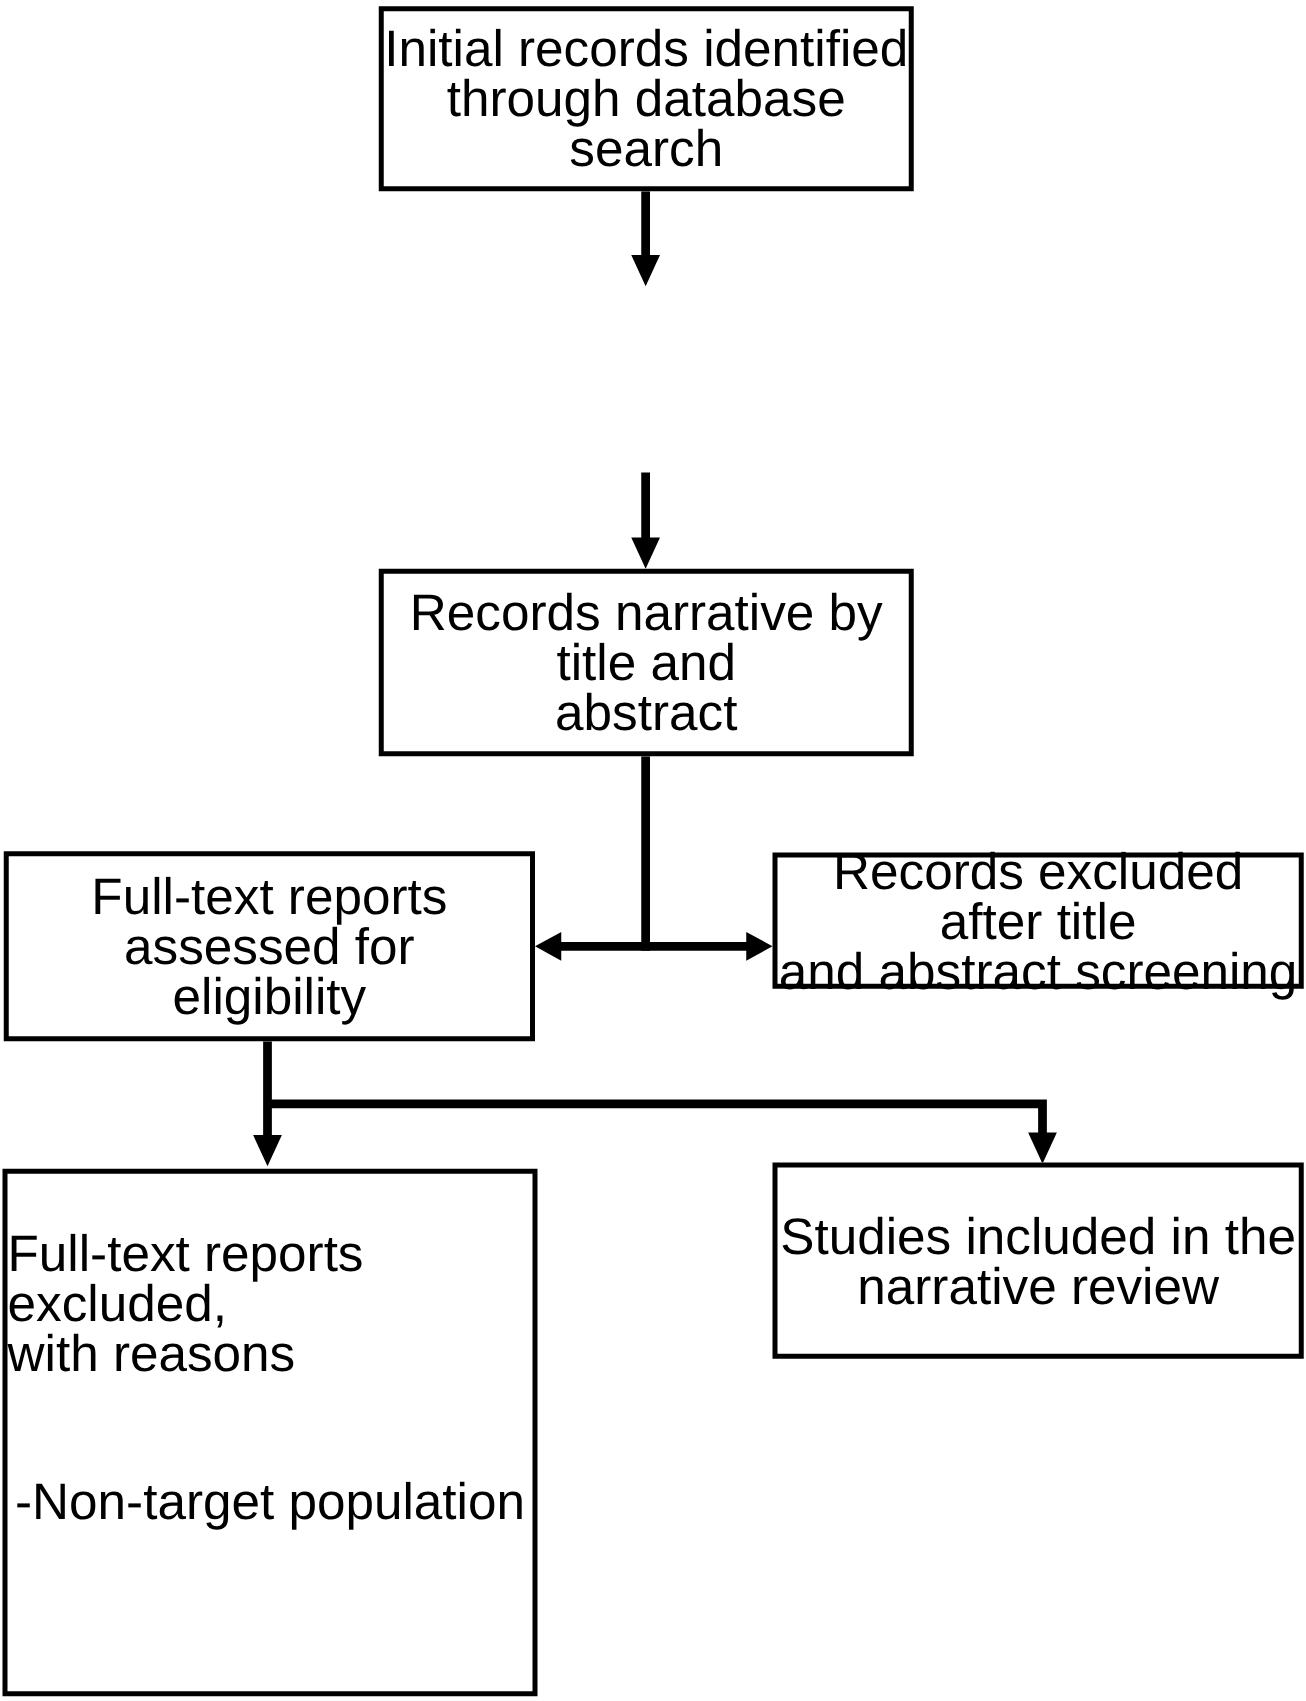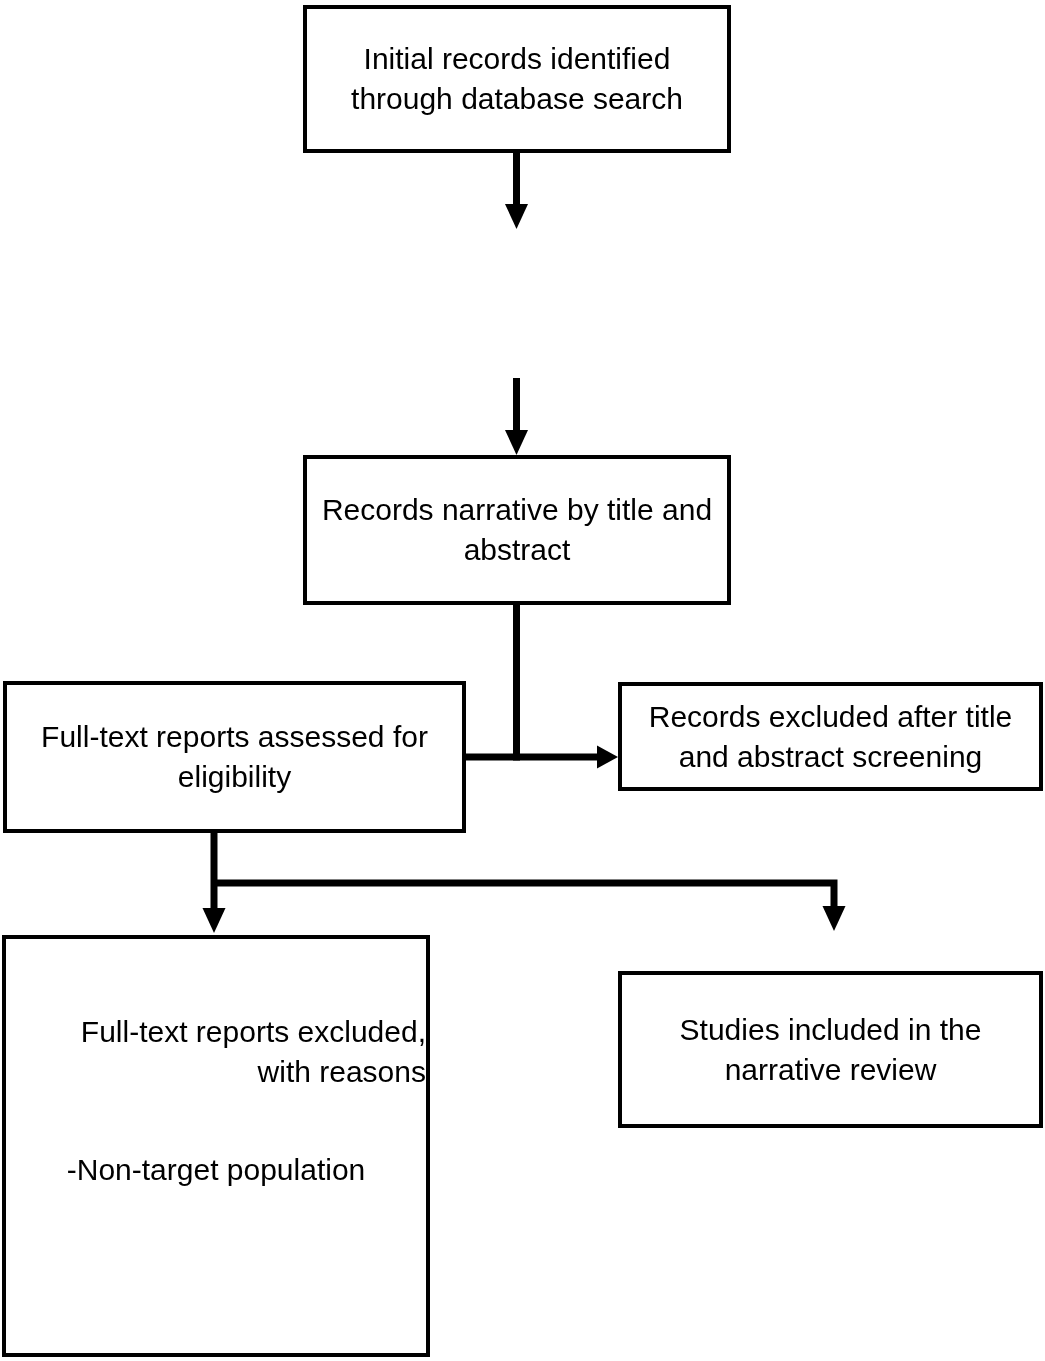--- a/index.html
+++ b/index.html
@@ -25,42 +25,41 @@
   }
   .flow-box {
     position: absolute;
     box-sizing: border-box;
     border: 4px solid #000000;
     background: #ffffff;
     display: flex;
     align-items: center;
     justify-content: center;
     text-align: center;
-    font-size: 30px;
+    font-size: 41px;
     line-height: 40px;
     white-space: pre-line;
   }
   #box-initial        { left: 303px; top: 5px;   width: 428px; height: 148px; }
   #box-dedup          { left: 303px; top: 229px; width: 428px; height: 149px; }
   #box-screened       { left: 303px; top: 455px; width: 428px; height: 150px; }
-  #box-fulltext       { left: 3px;   top: 681px; width: 463px; height: 152px; }
+  #box-fulltext       { left: 3px;   top: 681px; width: 425px; height: 152px; }
   #box-excluded-title { left: 618px; top: 682px; width: 425px; height: 109px; }
-  #box-included       { left: 618px; top: 930px; width: 425px; height: 157px; margin-top: 41px; }
+  #box-included       { left: 618px; top: 930px; width: 425px; height: 157px; }
   #box-excluded-fulltext {
     left: 2px; top: 935px; width: 428px; height: 422px;
     display: block;
     padding-top: 4px;
   }
   #box-excluded-fulltext .reasons-heading {
     white-space: pre-line;
-    text-align: right;
-    margin-top: 29px;
+    text-align: left;
   }
   #box-excluded-fulltext .reason {
-    margin-top: 18px;
+    margin-top: 38px;
     white-space: pre-line;
     text-align: center;
   }
 </style>
 </head>
 <body>
 
 <div class="canvas">
 
   <svg class="connectors" viewBox="0 0 1045 1361" xmlns="http://www.w3.org/2000/svg">

